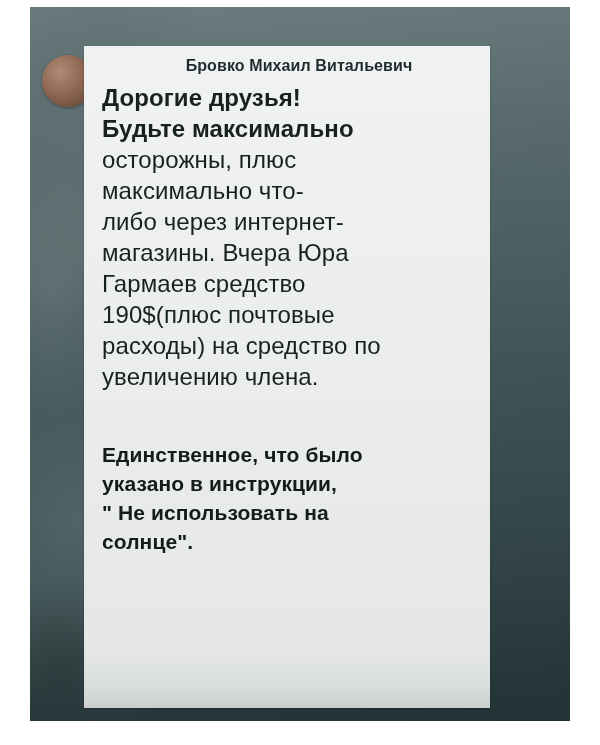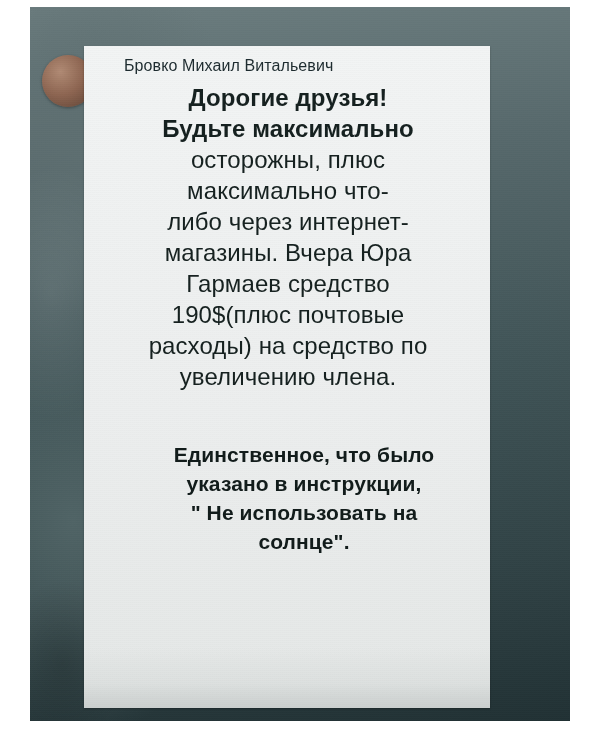--- a/index.html
+++ b/index.html
@@ -75,49 +75,48 @@
     height: 662px;
     background: #eef1f1;
     background: linear-gradient(180deg, #f2f4f4 0%, #eceeee 55%, #e4e7e6 100%);
     box-shadow: 0 1px 2px rgba(0,0,0,0.25);
     padding: 11px 16px 0 18px;
     box-sizing: border-box;
     overflow: hidden;
   }
   .sender {
     font-size: 16px;
-    font-weight: normal;
+    font-weight: bold;
     color: #1d2b2f;
     letter-spacing: 0.1px;
     margin: 0 0 7px 22px;
     white-space: nowrap;
+    text-align: center;
   }
   .msg-line {
     font-size: 24px;
     line-height: 31px;
     color: #15201f;
     margin: 0;
     letter-spacing: 0.1px;
     white-space: nowrap;
-    text-align: center;
   }
   .msg-line.b1 { font-weight: bold; }
   .para-gap {
     height: 24px;
   }
   .msg-line.p2 {
     font-size: 22px;
     line-height: 30px;
   }
   .msg-line.p3 {
     font-size: 21px;
     line-height: 29px;
     font-weight: bold;
     color: #111b1a;
-    margin-left: 32px;
   }
   
   .bottom-fade {
     position: absolute;
     left: 84px;
     top: 640px;
     width: 406px;
     height: 61px;
     background: linear-gradient(180deg, rgba(228,231,230,0) 0%, rgba(214,218,217,0.55) 60%, rgba(198,203,202,0.85) 100%);
     pointer-events: none;

